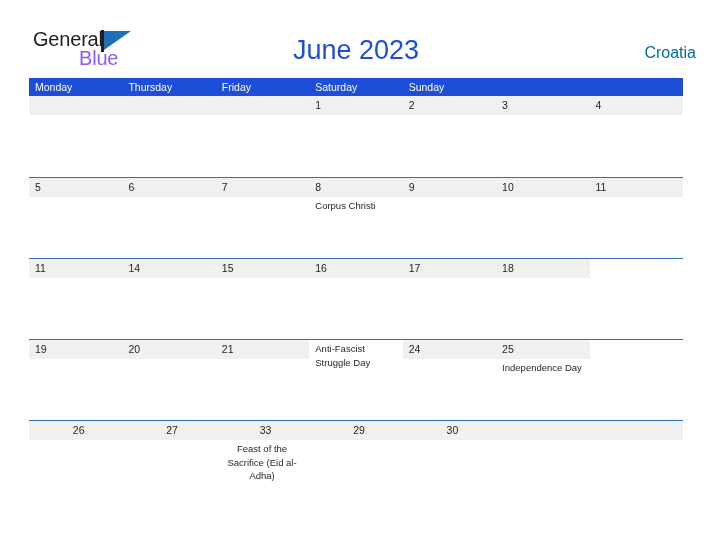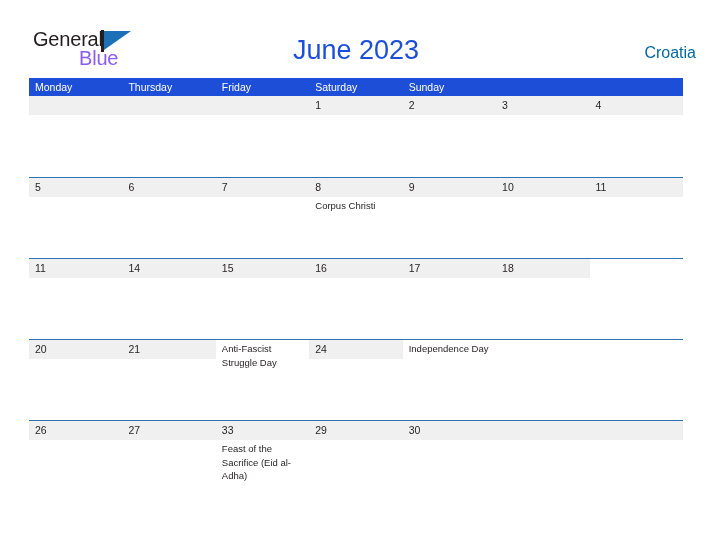--- a/index.html
+++ b/index.html
@@ -156,21 +156,21 @@
   .day .event {
     font-size: 9.5px;
     color: #231f20;
     line-height: 13.5px;
     word-wrap: break-word;
   }
   .week.h1 { min-height: 81px; }
   .week.h2 { min-height: 81px; }
   .week.h3 { min-height: 81px; }
   .week.h4 { min-height: 81px; }
-  .week.h5 { min-height: 95px; }
+  .week.h5 { min-height: 95px; text-align: center; }
 </style>
 </head>
 <body>
 
 <div class="page">
 
   <div class="header">
 
     <div class="logo">
       <span class="logo-general">General</span>
@@ -326,20 +326,26 @@
                 <div class="daynum">18</div>
               </div>
               <div class="events"></div>
             </div>
           </div>
         </div>
         <div class="week h4">
           <div class="week-days">
             <div class="day">
               <div class="band">
+                <div class="daynum">19</div>
+              </div>
+              <div class="events"></div>
+            </div>
+            <div class="day">
+              <div class="band">
                 <div class="daynum">20</div>
               </div>
               <div class="events"></div>
             </div>
             <div class="day">
               <div class="band">
                 <div class="daynum">21</div>
               </div>
               <div class="events"></div>
             </div>
@@ -348,20 +354,23 @@
                 <div class="event">Anti-Fascist Struggle Day</div>
               </div>
             </div>
             <div class="day">
               <div class="band">
                 <div class="daynum">24</div>
               </div>
               <div class="events"></div>
             </div>
             <div class="day">
+              <div class="band">
+                <div class="daynum">25</div>
+              </div>
               <div class="events">
                 <div class="event">Independence Day</div>
               </div>
             </div>
           </div>
         </div>
         <div class="week h5">
           <div class="week-days">
             <div class="day">
               <div class="band">

